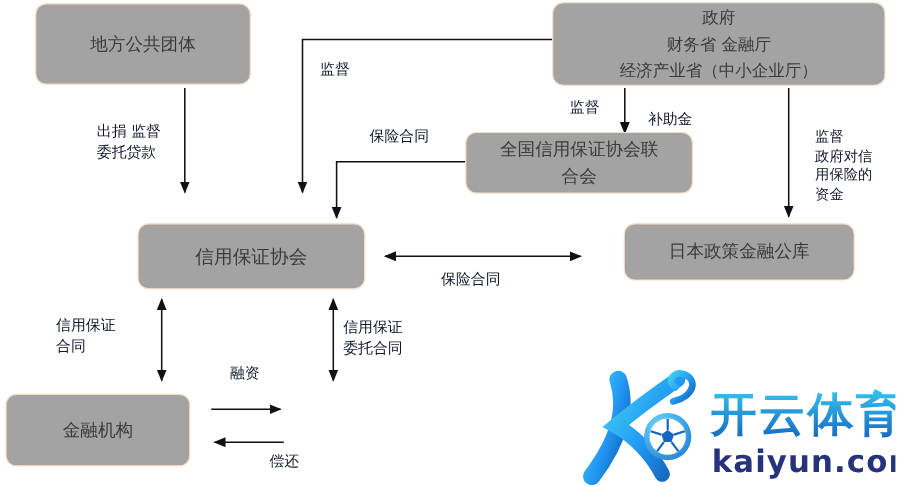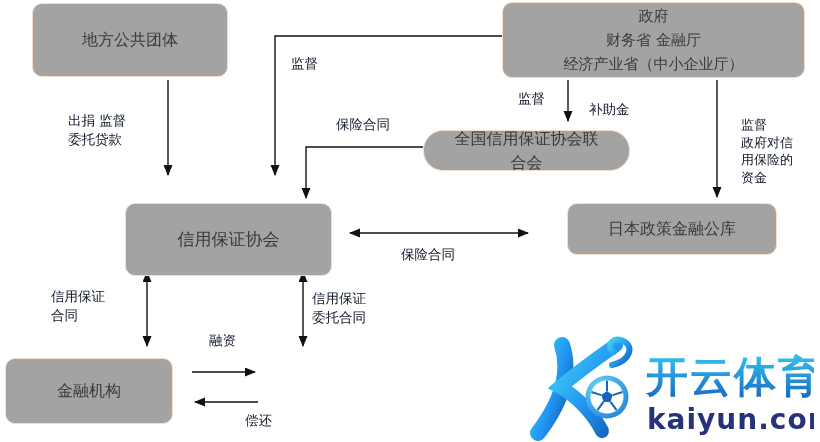--- a/index.html
+++ b/index.html
@@ -53,40 +53,40 @@
   <div class="node" style="left:32px;top:3px;width:196px;height:74px;">
     <span class="wrap">地方公共团体</span>
   </div>
 
   <div class="node" style="left:502px;top:2px;width:303px;height:76px;">
     <span class="gov-line">政府</span>
     <span class="gov-line">财务省 金融厅</span>
     <span class="gov-line">经济产业省（中小企业厅）</span>
   </div>
 
-  <div class="node" style="left:423px;top:130px;width:207px;height:41px;border-radius:20px;">
+  <div class="node" style="left:423px;top:120px;width:207px;height:56px;">
     <span class="fed-text">全国信用保证协会联合会</span>
   </div>
 
-  <div class="node" style="left:125px;top:203px;width:207px;height:73px;font-size:17px;text-align:right;">
+  <div class="node" style="left:125px;top:203px;width:207px;height:60px;font-size:17px;text-align:right;">
     <span class="wrap">信用保证协会</span>
   </div>
 
   <div class="node" style="left:567px;top:203px;width:210px;height:52px;">
     <span class="wrap">日本政策金融公库</span>
   </div>
 
   <div class="node" style="left:5px;top:358px;width:168px;height:66px;">
     <span class="wrap">金融机构</span>
   </div>
 
 
   <div class="lbl" style="left:291px;top:54px;">监督</div>
 
-  <div class="lbl" style="left:68px;top:111px;">
+  <div class="lbl" style="left:88px;top:111px;">
     <span>出捐 监督</span>
     <span>委托贷款</span>
   </div>
 
   <div class="lbl" style="left:336px;top:115px;">保险合同</div>
 
   <div class="lbl" style="left:518px;top:89px;">监督</div>
 
   <div class="lbl" style="left:589px;top:100px;text-align:center;">补助金</div>
 

